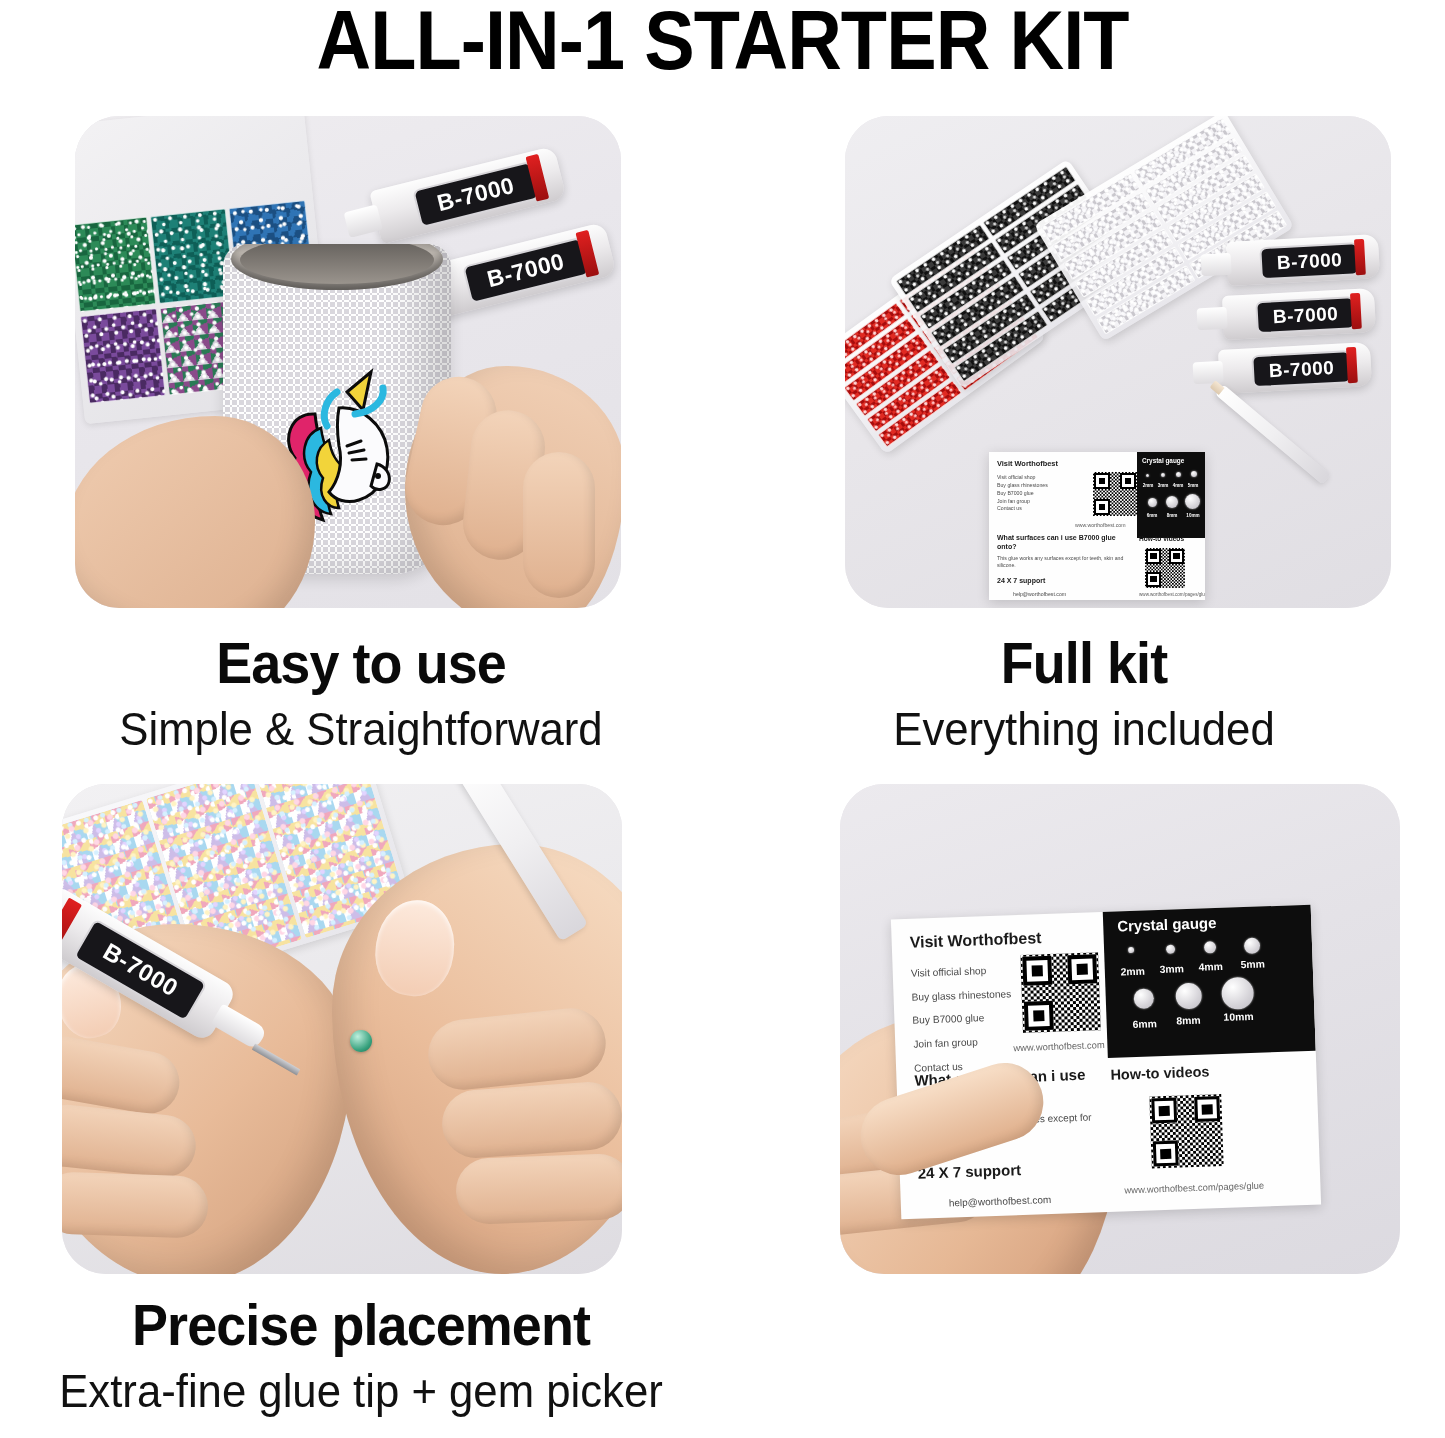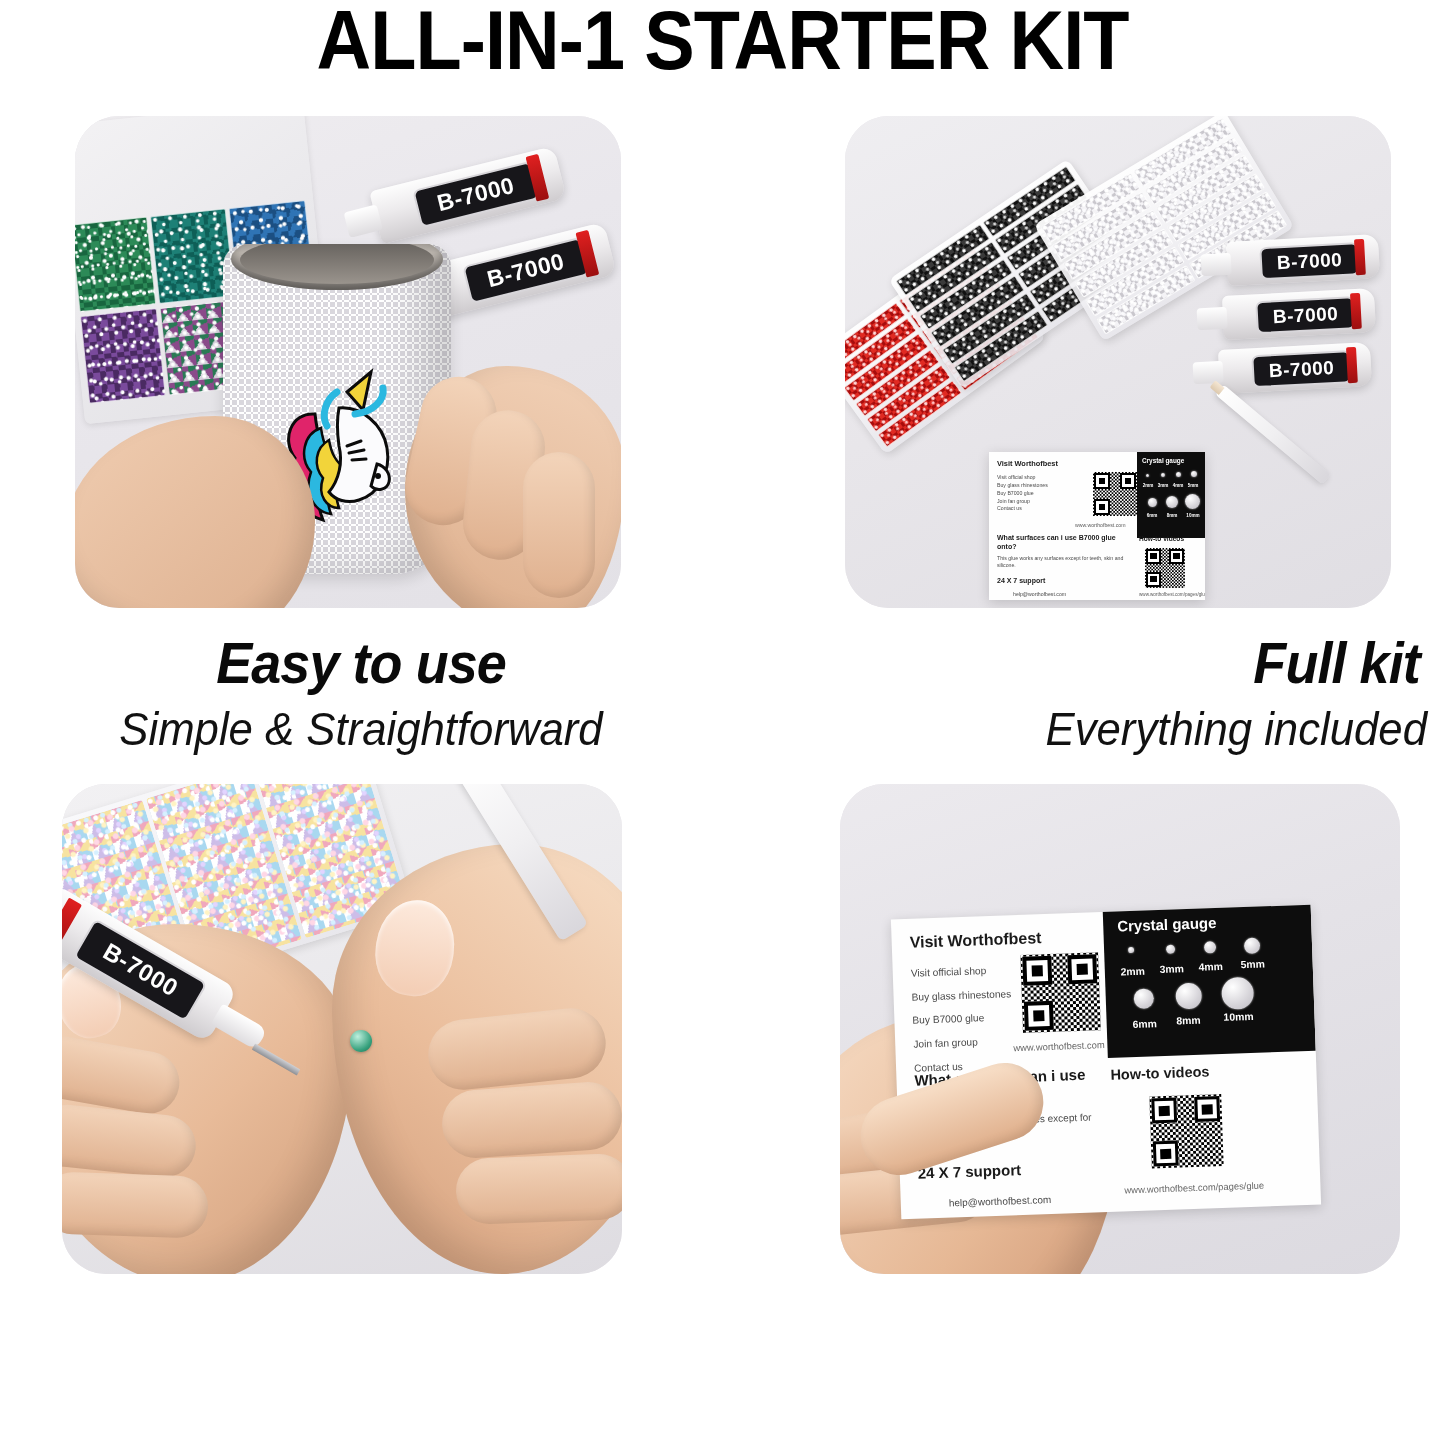--- a/index.html
+++ b/index.html
@@ -38,35 +38,35 @@
     position:absolute;left:75px;top:4px;width:546px;height:492px;
     border-radius:44px;
     overflow:hidden;
     background:#e7e4e9;
   }
   .cell-tr .photo{left:122px;}
   .cell-bl .photo{left:62px;top:6px;width:560px;height:490px;}
   .cell-br .photo{left:117px;top:6px;width:560px;height:490px;}
 
   .cap{
-    position:absolute;left:0;width:722px;text-align:center;font-style:italic;
+    position:absolute;left:0;width:722px;text-align:center;
   }
   .cap-h{
     font-weight:bold;font-size:58px;color:#0a0a0a;
     letter-spacing:-1px;line-height:1.0;
     transform:scaleX(0.93);transform-origin:center;
     white-space:nowrap;
   }
   .cap-s{
     font-size:46px;color:#111;line-height:1.0;margin-top:14px;
     transform:scaleX(0.95);transform-origin:center;
     white-space:nowrap;
   }
   .cell-tl .cap{top:522px;}
-  .cell-tr .cap{top:522px;text-align:right;}
+  .cell-tr .cap{top:522px;}
   .cell-bl .cap{top:518px;}
   .cell-br .cap{top:518px;}
 
   
   .p1{position:absolute;inset:0;background:
      linear-gradient(160deg,#efedf0 0%,#e9e7ec 40%,#e3e1e6 100%);}
   .tray1{position:absolute;left:-6px;top:-4px;width:250px;height:300px;
      background:linear-gradient(150deg,#f3f2f4,#e2e1e5);
      border-radius:6px;transform:rotate(-6deg);box-shadow:0 2px 6px rgba(0,0,0,.10);}
   .tcellrow{position:absolute;display:grid;grid-template-columns:repeat(3,1fr);gap:3px;}
@@ -506,20 +506,24 @@
           <div class="finger" style="left:110px;top:242px;width:180px;height:68px;transform:rotate(-4deg);"></div>
           <div class="finger" style="left:124px;top:312px;width:176px;height:66px;transform:rotate(-2deg);"></div>
         </div>
 
         <div class="pencil" style="left:352px;top:44px;width:210px;height:32px;transform:rotate(58deg);border-radius:6px;">
           
         </div>
         <div class="gemdot" style="left:288px;top:246px;width:22px;height:22px;"></div>
       </div>
     </div>
+    <div class="cap">
+      <div class="cap-h">Precise placement</div>
+      <div class="cap-s">Extra-fine glue tip + gem picker</div>
+    </div>
   </div>
 
   <div class="cell cell-br">
     <div class="photo">
       <div class="p4">
         <div class="hand4">
           <div class="nail" style="left:112px;top:42px;width:64px;height:80px;transform:rotate(26deg);"></div>
           <div class="finger" style="left:-10px;top:96px;width:200px;height:60px;transform:rotate(-10deg);"></div>
           <div class="finger" style="left:-20px;top:156px;width:210px;height:60px;transform:rotate(-6deg);"></div>
         </div>

